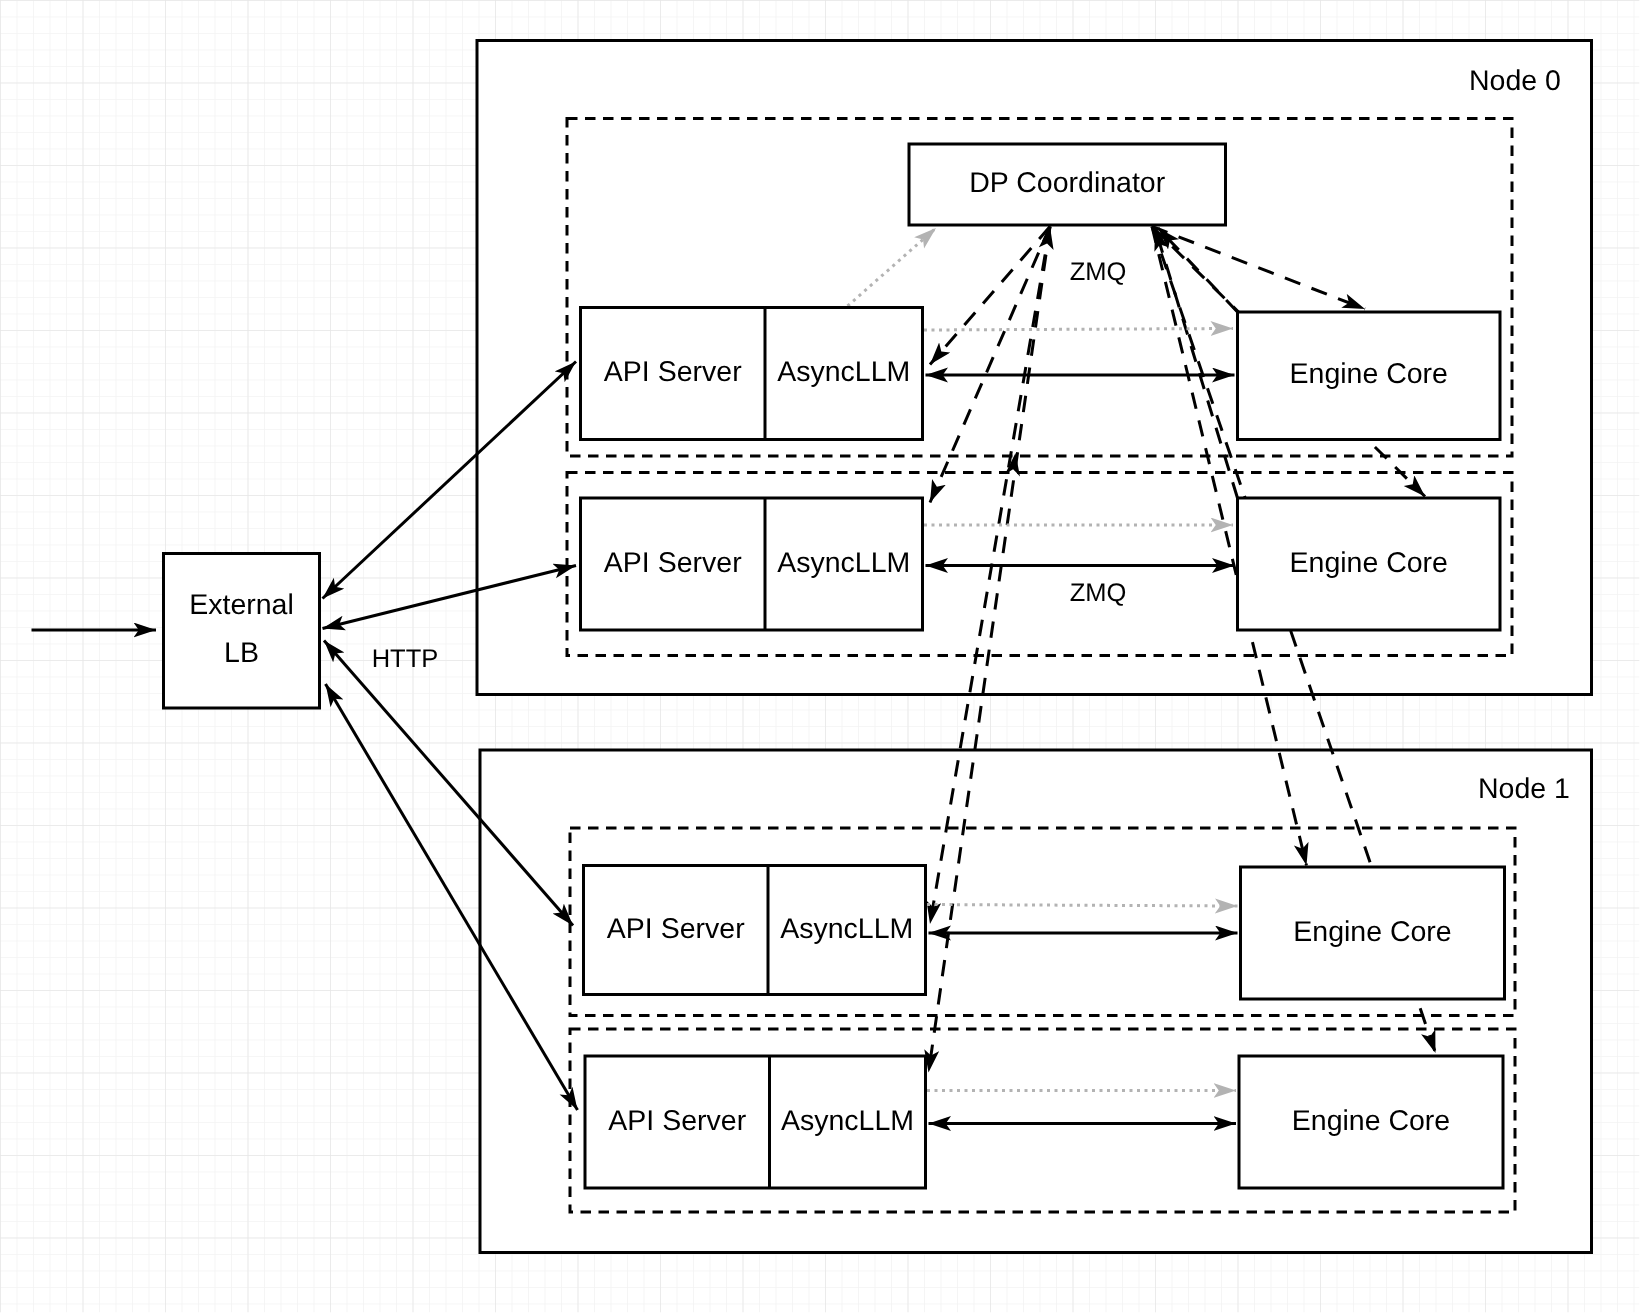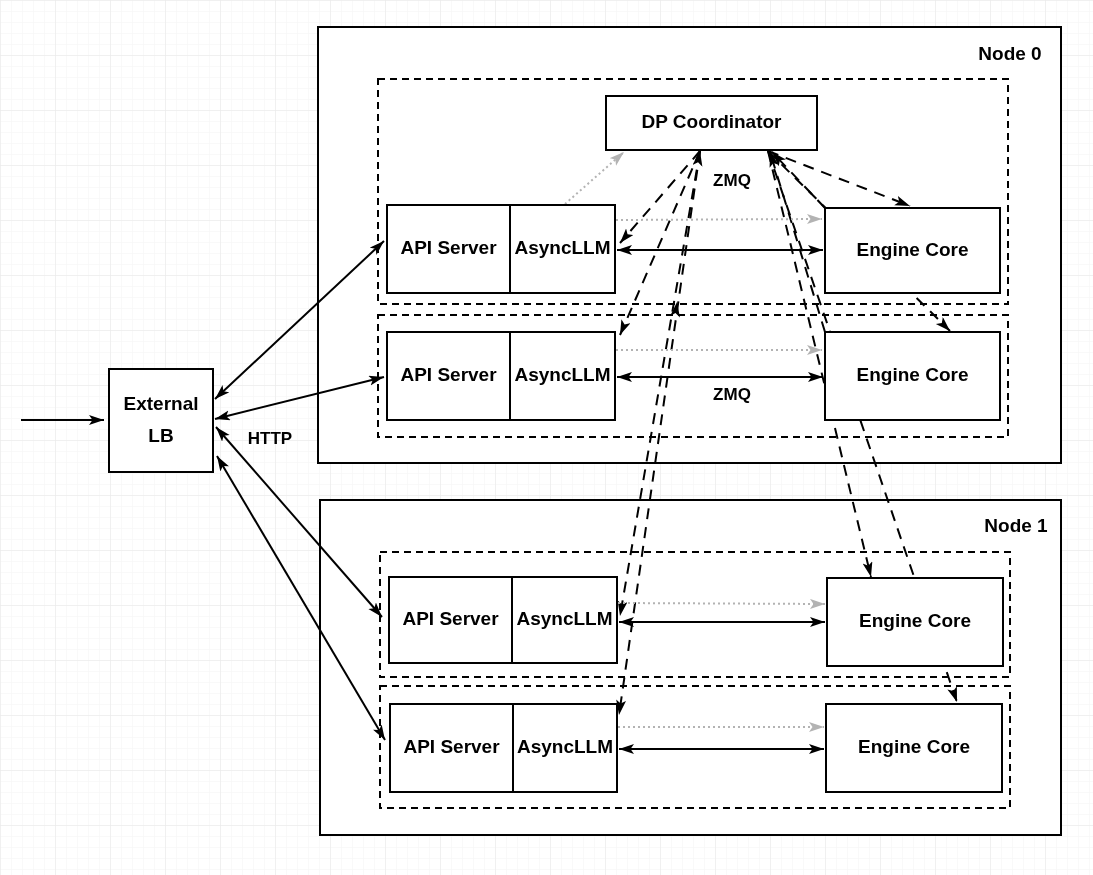--- a/index.html
+++ b/index.html
@@ -1,17 +1,17 @@
 <!DOCTYPE html>
 <html><head>
 <meta charset="utf-8">
 <style>
   html,body{margin:0;padding:0;background:#ffffff;}
   #stage{position:relative;width:1093px;height:875px;overflow:hidden;
-         font-family:"Liberation Sans", sans-serif;font-weight:bold;}
+         font-family:"Liberation Sans", sans-serif;}
   svg{position:absolute;left:0;top:0;}
   text{font-family:"Liberation Sans", sans-serif;fill:#000;}
   .box-label{font-size:19px;}
   .node-label{font-size:19px;}
   .anno-label{font-size:17px;}
 </style>
 </head>
 <body>
 
 <div id="stage">

